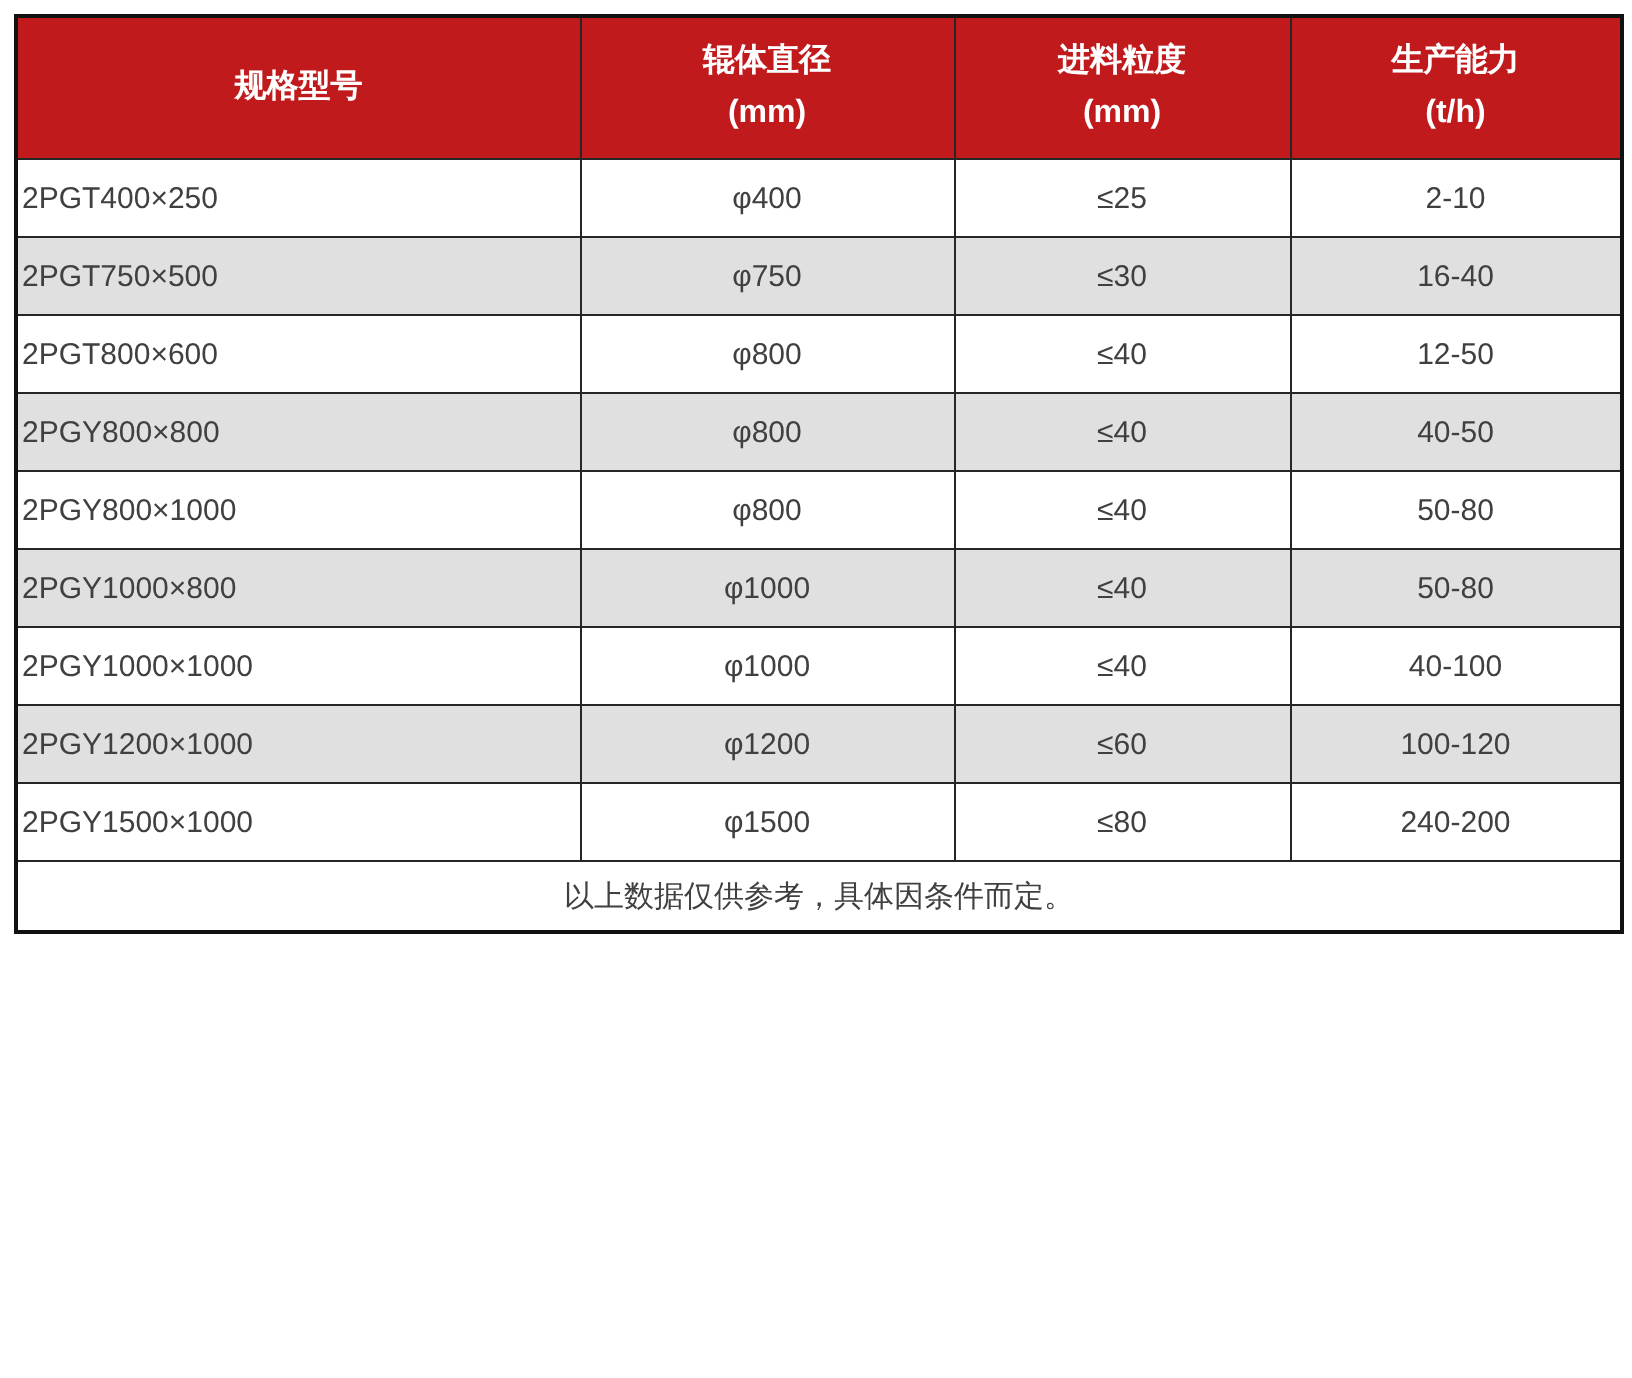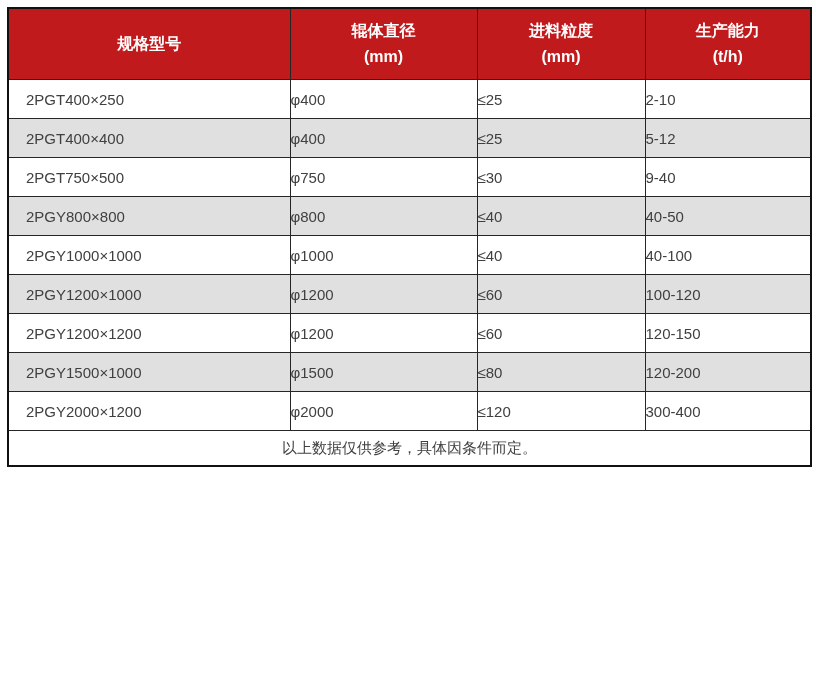--- a/index.html
+++ b/index.html
@@ -38,27 +38,28 @@
   }
   .hdr-label, .hdr-unit {
     display: block;
     line-height: 26px;
   }
   .hdr-unit:empty { display: none; }
   .spec-table tbody td {
     height: 38px;
     font-size: 15px;
     color: var(--body-text, #404040);
+    text-align: center;
     vertical-align: middle;
     padding: 0;
     background: var(--row-bg, #ffffff);
   }
   .spec-table tbody td.c1 {
     text-align: left;
-    padding-left: 17px;
+    padding-left: 2px;
   }
   .spec-table tbody tr:nth-child(even) td {
     background: var(--row-alt-bg, #e0e0e0);
   }
   .spec-table tfoot td {
     height: 34px;
     font-size: 15px;
     color: var(--body-text, #404040);
     text-align: center;
     vertical-align: middle;
@@ -97,66 +98,66 @@
       </tr>
     </thead>
     <tbody>
       <tr>
         <td class="c1">2PGT400×250</td>
         <td>φ400</td>
         <td>≤25</td>
         <td>2-10</td>
       </tr>
       <tr>
-        <td class="c1">2PGT400×400</td>
-        <td>φ400</td>
-        <td>≤25</td>
-        <td>5-12</td>
-      </tr>
-      <tr>
         <td class="c1">2PGT750×500</td>
         <td>φ750</td>
         <td>≤30</td>
-        <td>9-40</td>
+        <td>16-40</td>
+      </tr>
+      <tr>
+        <td class="c1">2PGT800×600</td>
+        <td>φ800</td>
+        <td>≤40</td>
+        <td>12-50</td>
       </tr>
       <tr>
         <td class="c1">2PGY800×800</td>
         <td>φ800</td>
         <td>≤40</td>
         <td>40-50</td>
+      </tr>
+      <tr>
+        <td class="c1">2PGY800×1000</td>
+        <td>φ800</td>
+        <td>≤40</td>
+        <td>50-80</td>
+      </tr>
+      <tr>
+        <td class="c1">2PGY1000×800</td>
+        <td>φ1000</td>
+        <td>≤40</td>
+        <td>50-80</td>
       </tr>
       <tr>
         <td class="c1">2PGY1000×1000</td>
         <td>φ1000</td>
         <td>≤40</td>
         <td>40-100</td>
       </tr>
       <tr>
         <td class="c1">2PGY1200×1000</td>
         <td>φ1200</td>
         <td>≤60</td>
         <td>100-120</td>
       </tr>
       <tr>
-        <td class="c1">2PGY1200×1200</td>
-        <td>φ1200</td>
-        <td>≤60</td>
-        <td>120-150</td>
-      </tr>
-      <tr>
         <td class="c1">2PGY1500×1000</td>
         <td>φ1500</td>
         <td>≤80</td>
-        <td>120-200</td>
-      </tr>
-      <tr>
-        <td class="c1">2PGY2000×1200</td>
-        <td>φ2000</td>
-        <td>≤120</td>
-        <td>300-400</td>
+        <td>240-200</td>
       </tr>
     </tbody>
     <tfoot>
       <tr>
         <td colspan="4">以上数据仅供参考，具体因条件而定。</td>
       </tr>
     </tfoot>
   </table>
 </div>
 

